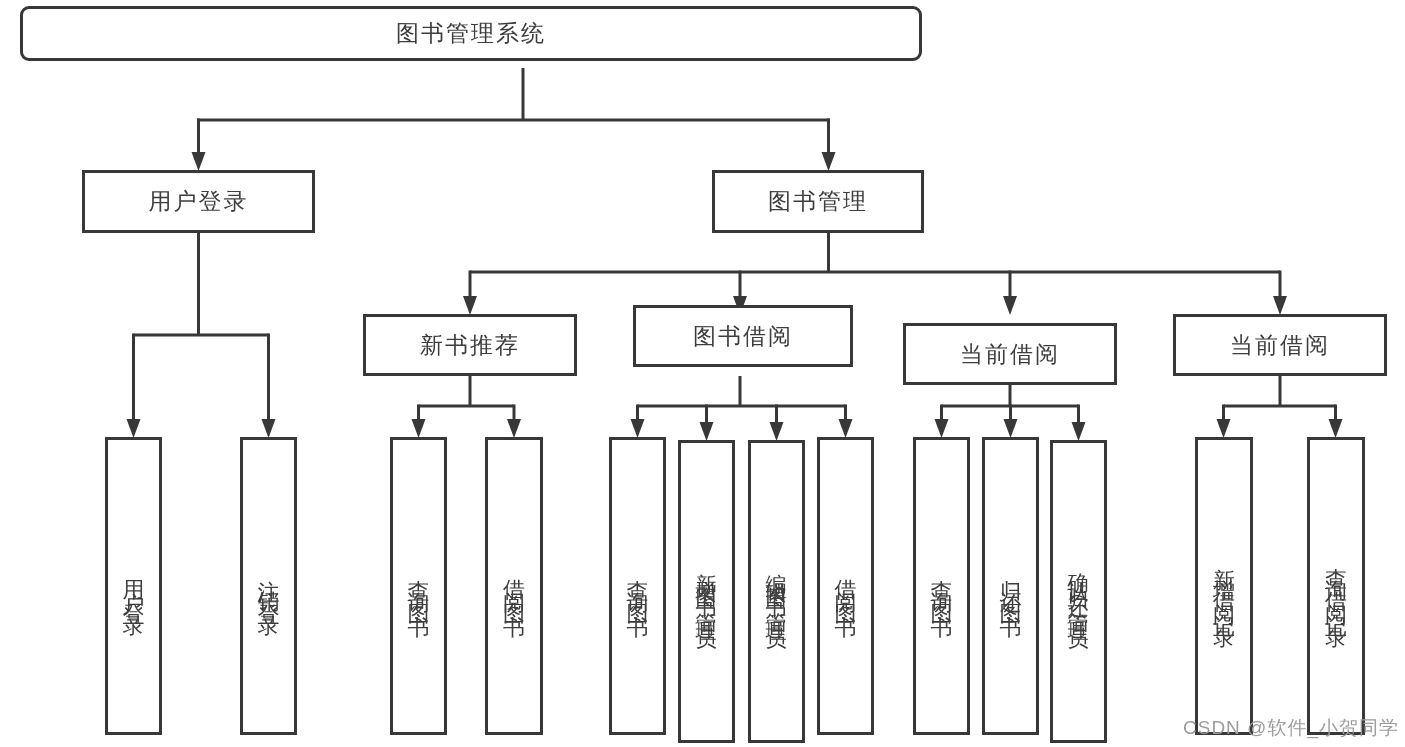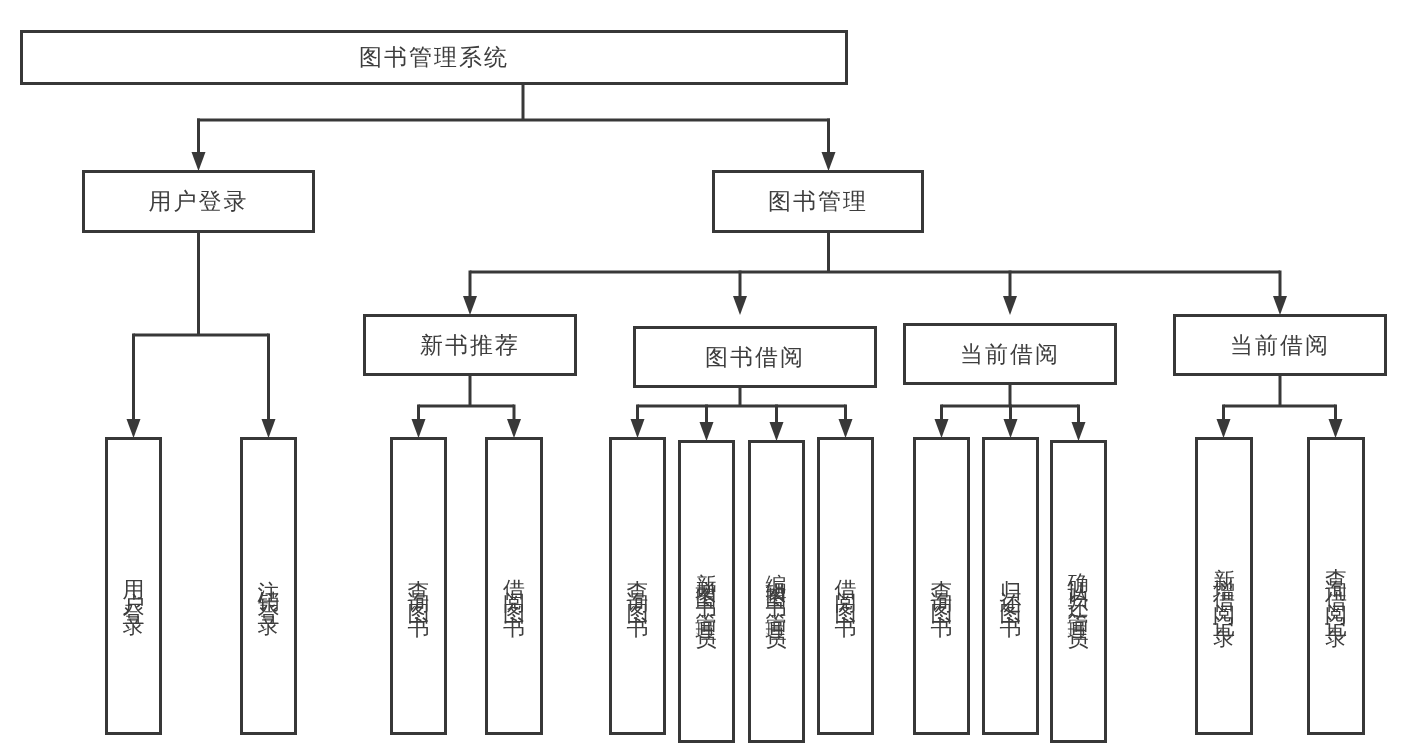--- a/index.html
+++ b/index.html
@@ -33,25 +33,25 @@
   .h-node { font-size: 23px; letter-spacing: 2px; white-space: nowrap; }
   .v-node {
     writing-mode: vertical-rl;
     text-orientation: mixed;
     font-size: 22px;
     letter-spacing: 12px;
     line-height: 1;
   }
   .v-long { letter-spacing: 8px; font-size: 21px; }
   
-  .n-root            { left: 20px;   top: 30px;  width: 828px; height: 55px; }
+  .n-root            { left: 20px;   top: 6px;  width: 902px; height: 55px; border-radius: 9px; }
   .n-user-login      { left: 82px;   top: 170px; width: 233px;  height: 63px; }
   .n-book-mgmt       { left: 712px;  top: 170px; width: 212px;  height: 63px; }
   .n-new-book-rec    { left: 363px;  top: 314px; width: 214px;  height: 62px; }
-  .n-book-borrow     { left: 633px;  top: 326px; width: 244px;  height: 62px; }
+  .n-book-borrow     { left: 633px;  top: 305px; width: 220px;  height: 62px; }
   .n-current-borrow  { left: 903px;  top: 323px; width: 214px;  height: 62px; }
   .n-borrow-record   { left: 1173px; top: 314px; width: 214px;  height: 62px; }
   .n-leaf-user-login { left: 105px;  top: 437px; width: 57px;   height: 298px; }
   .n-leaf-logout     { left: 240px;  top: 437px; width: 57px;   height: 298px; }
   .n-rec-query       { left: 390px;  top: 437px; width: 57px;   height: 298px; }
   .n-rec-borrow      { left: 485px;  top: 437px; width: 58px;   height: 298px; }
   .n-bb-query        { left: 609px;  top: 437px; width: 57px;   height: 298px; }
   .n-bb-add          { left: 678px;  top: 440px; width: 57px;   height: 303px; }
   .n-bb-edit         { left: 748px;  top: 440px; width: 57px;   height: 303px; }
   .n-bb-borrow       { left: 817px;  top: 437px; width: 57px;   height: 298px; }
@@ -163,14 +163,15 @@
   <div class="node v-node v-long n-bb-edit">编辑图书（管理员）</div>
   <div class="node v-node n-bb-borrow">借阅图书</div>
 
   <div class="node v-node n-cb-query">查询图书</div>
   <div class="node v-node n-cb-return">归还图书</div>
   <div class="node v-node v-long n-cb-confirm">确认归还（管理员）</div>
 
   <div class="node v-node n-br-add">新增借阅记录</div>
   <div class="node v-node n-br-query">查询借阅记录</div>
 
+  <div class="watermark">CSDN @软件_小贺同学</div>
 
 </div>
 
 </body></html>

